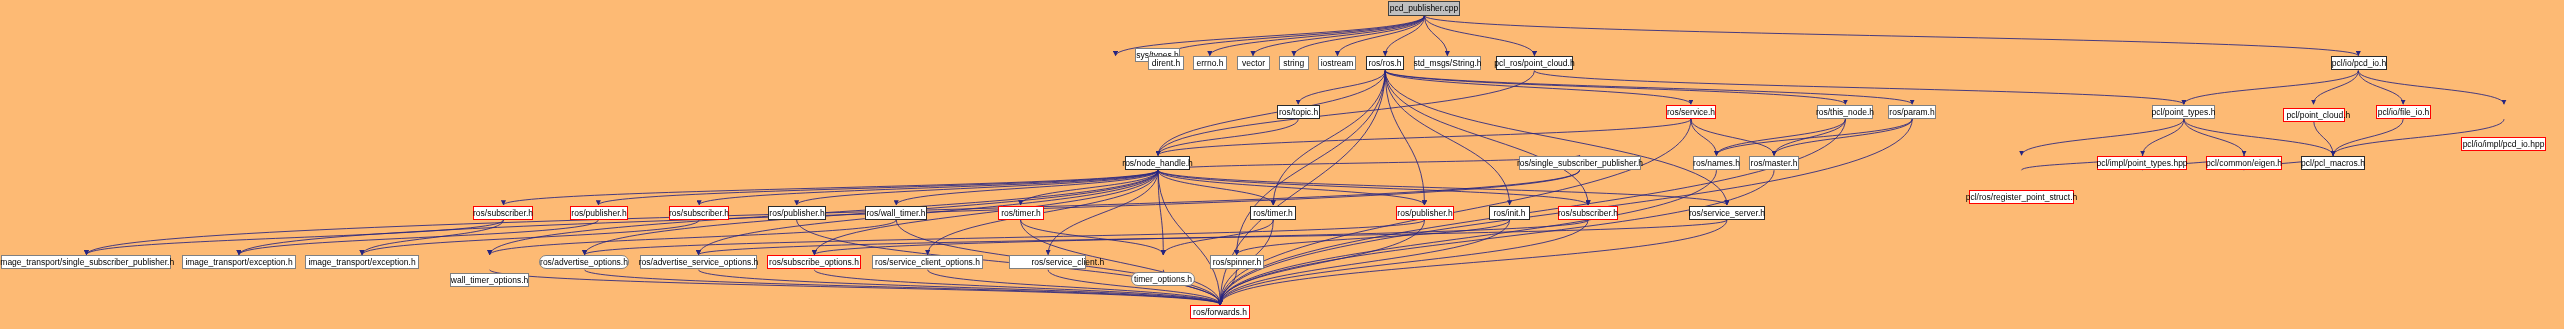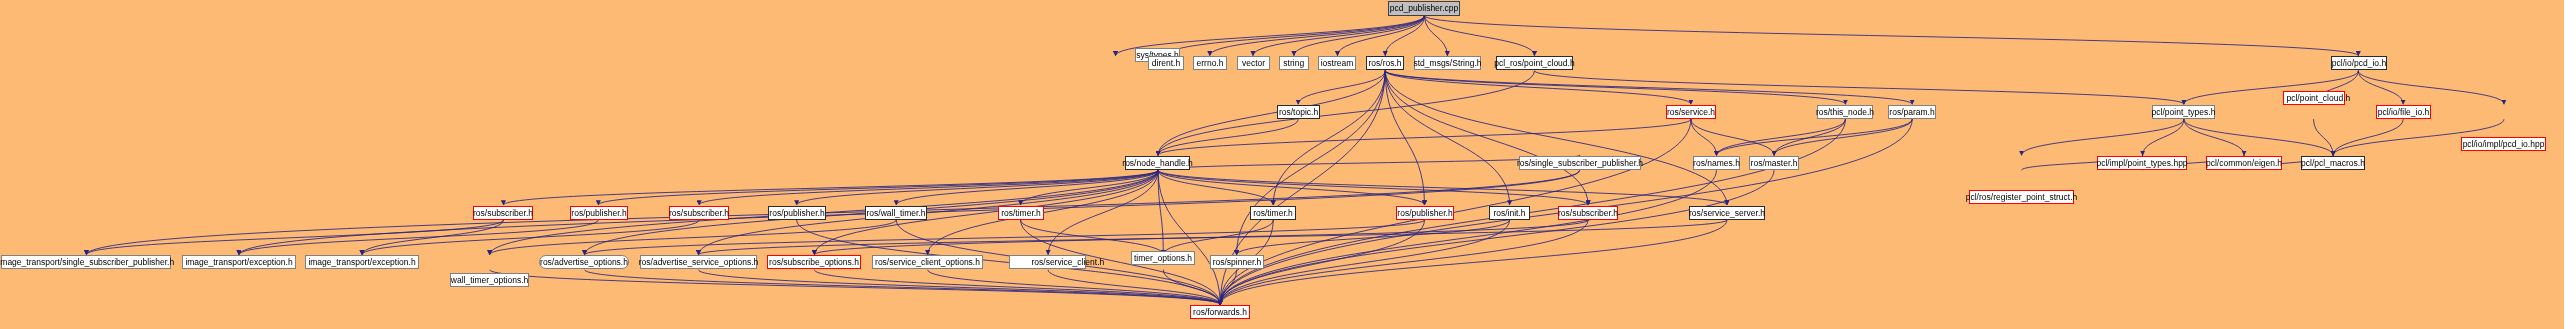--- a/index.html
+++ b/index.html
@@ -208,21 +208,21 @@
       </div>
       <div class="node" style="left: 1817px; top: 105px; width: 56px;">
         <span class="node-label">ros/this_node.h</span>
       </div>
       <div class="node" style="left: 1888px; top: 105px; width: 48px;">
         <span class="node-label">ros/param.h</span>
       </div>
       <div class="node" style="left: 2152px; top: 105px; width: 63px;">
         <span class="node-label">pcl/point_types.h</span>
       </div>
-      <div class="node red" style="left: 2283px; top: 91px; width: 62px; padding-left: 12px;">
+      <div class="node red" style="left: 2283px; top: 108px; width: 62px; padding-left: 12px;">
         <span class="node-label">pcl/point_cloud.h</span>
       </div>
       <div class="node red" style="left: 2376px; top: 105px; width: 55px;">
         <span class="node-label">pcl/io/file_io.h</span>
       </div>
       <div class="node red" style="left: 2461px; top: 105px; width: 85px; margin-top: 32px;">
         <span class="node-label">pcl/io/impl/pcd_io.hpp</span>
       </div>
       <div class="node bold" style="left: 1125px; top: 156px; width: 65px;">
         <span class="node-label">ros/node_handle.h</span>
@@ -301,21 +301,21 @@
       </div>
       <div class="node red" style="left: 767px; top: 255px; width: 94px;">
         <span class="node-label">ros/subscribe_options.h</span>
       </div>
       <div class="node" style="left: 872px; top: 255px; width: 111px;">
         <span class="node-label">ros/service_client_options.h</span>
       </div>
       <div class="node" style="left: 1009px; top: 255px; width: 77px; padding-left: 44px;">
         <span class="node-label">ros/service_client.h</span>
       </div>
-      <div class="node" style="left: 1131px; top: 251px; width: 64px;">
+      <div class="node" style="left: 1131px; top: 272px; width: 64px; border-radius: 7px;">
         <span class="node-label">timer_options.h</span>
       </div>
       <div class="node" style="left: 1210px; top: 255px; width: 54px;">
         <span class="node-label">ros/spinner.h</span>
       </div>
       <div class="node red" style="left: 1190px; top: 305px; width: 60px;">
         <span class="node-label">ros/forwards.h</span>
       </div>
     </div>
 </div>

